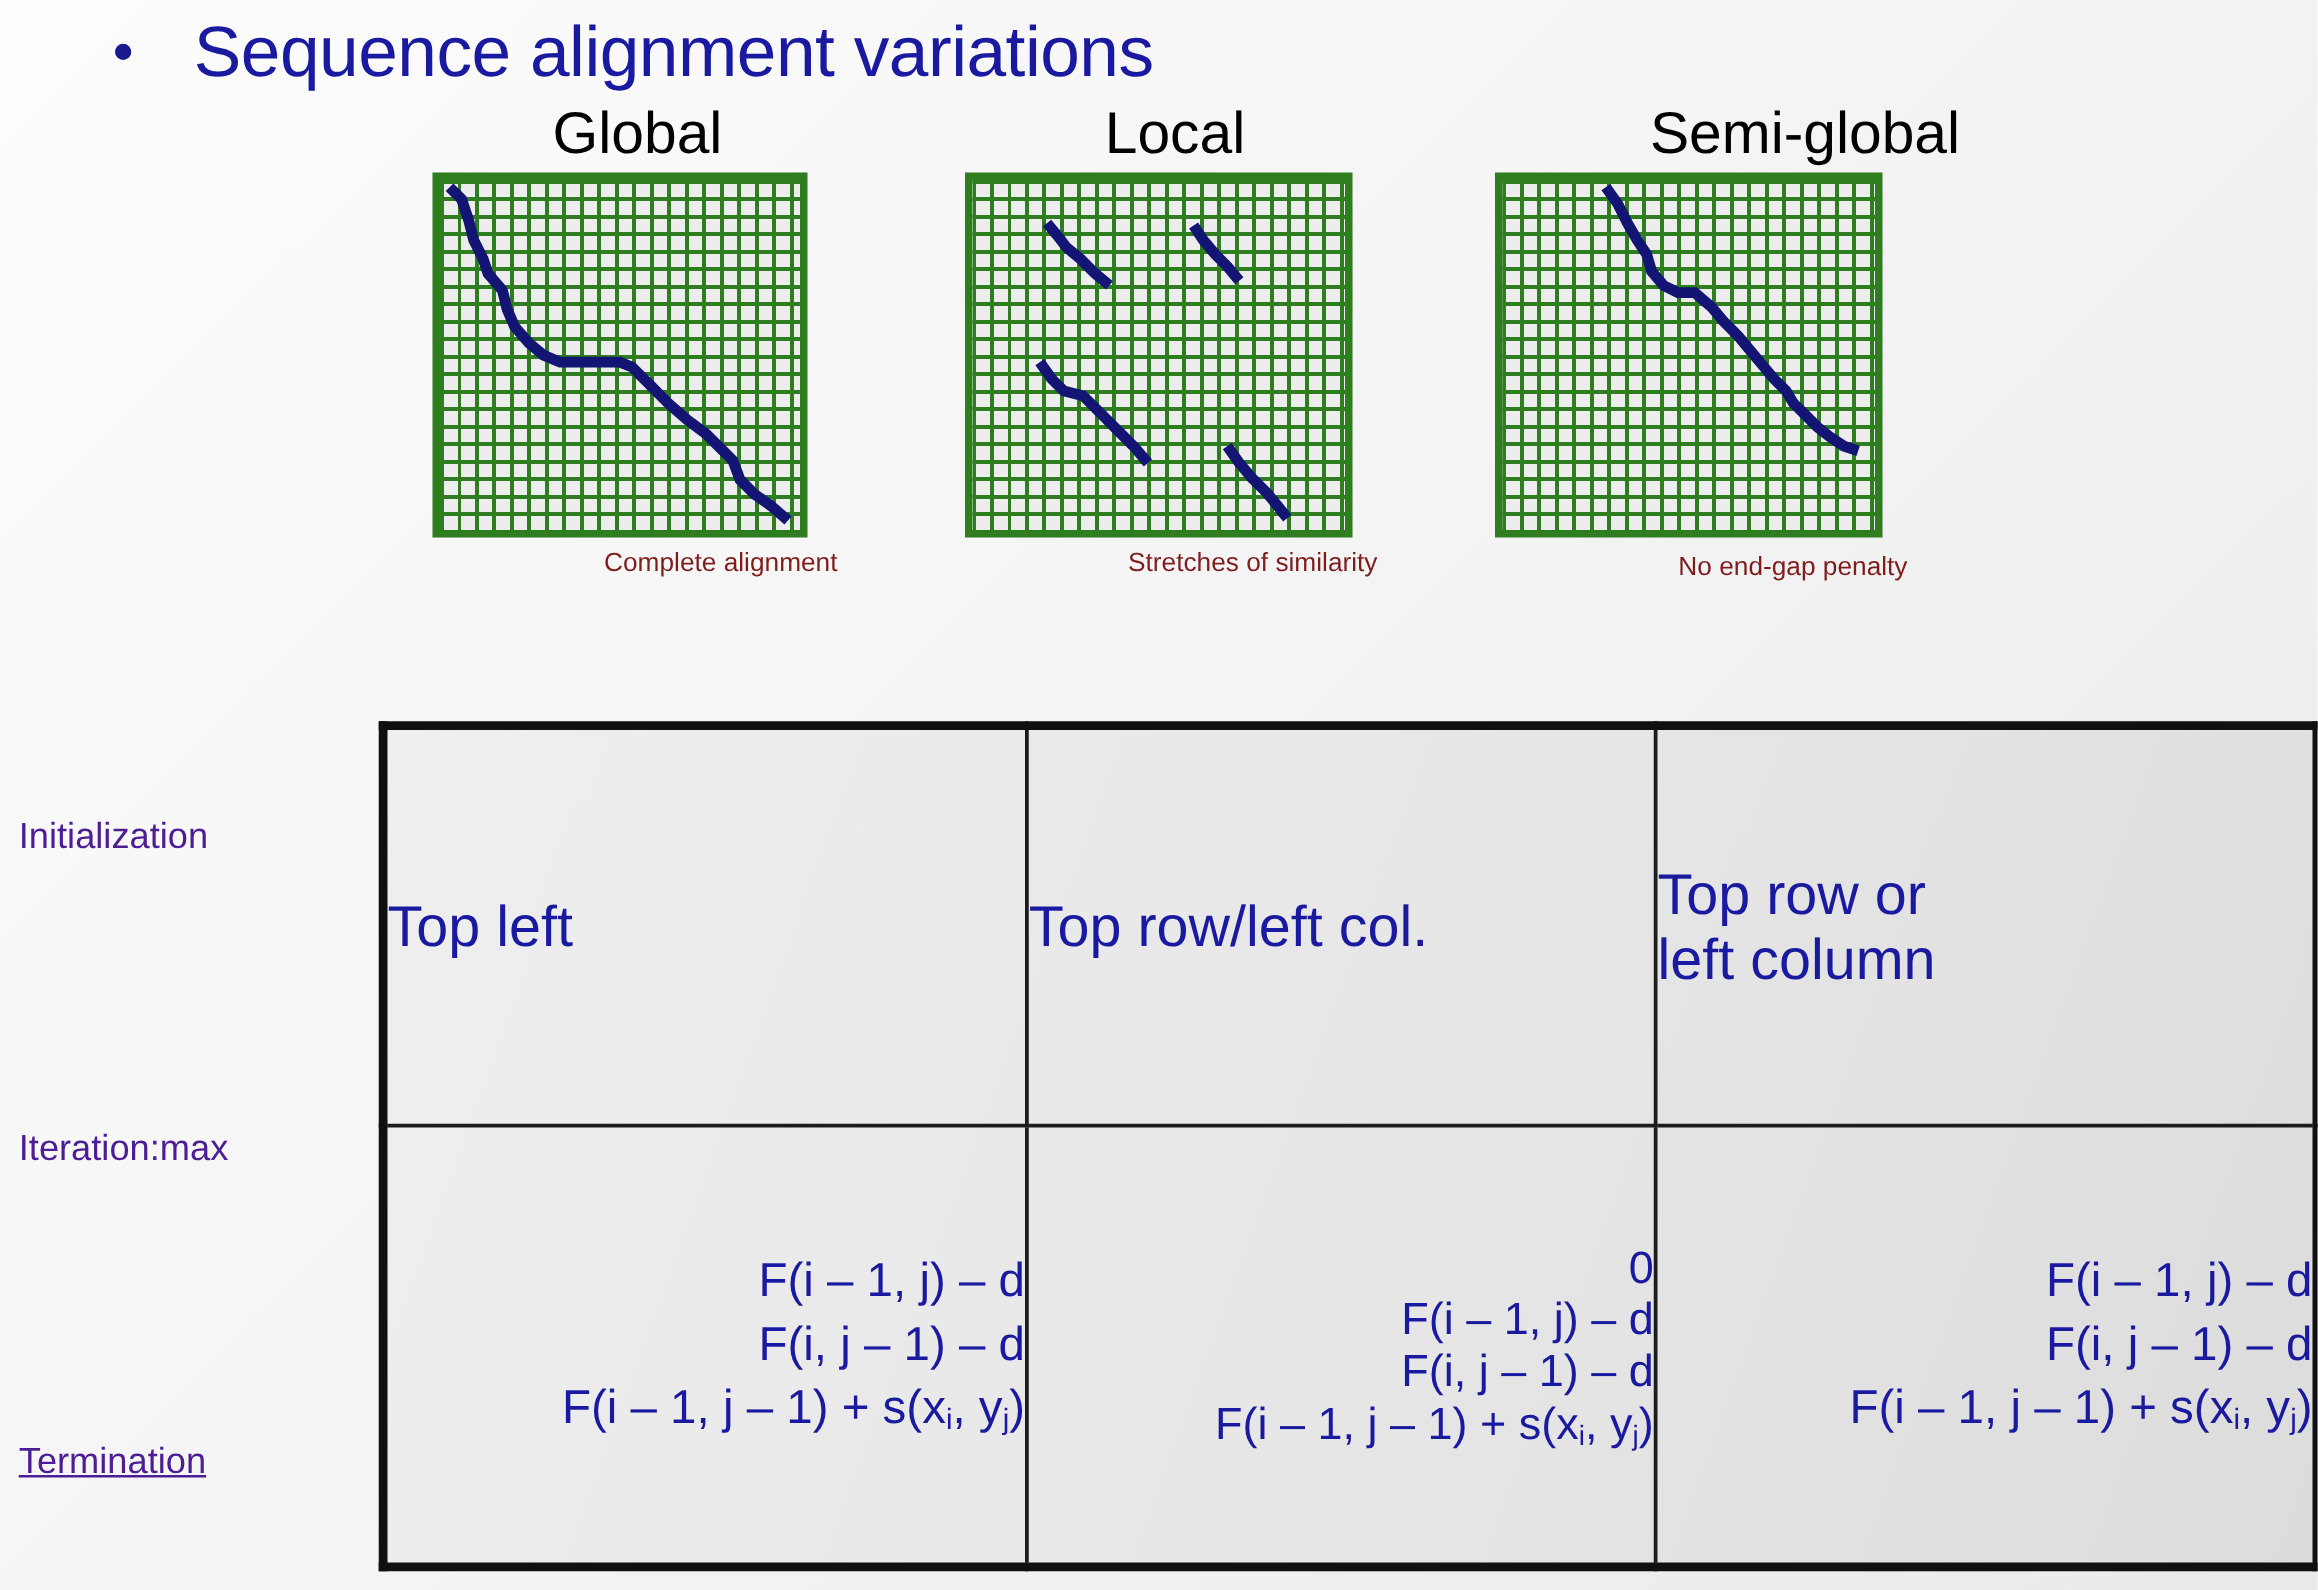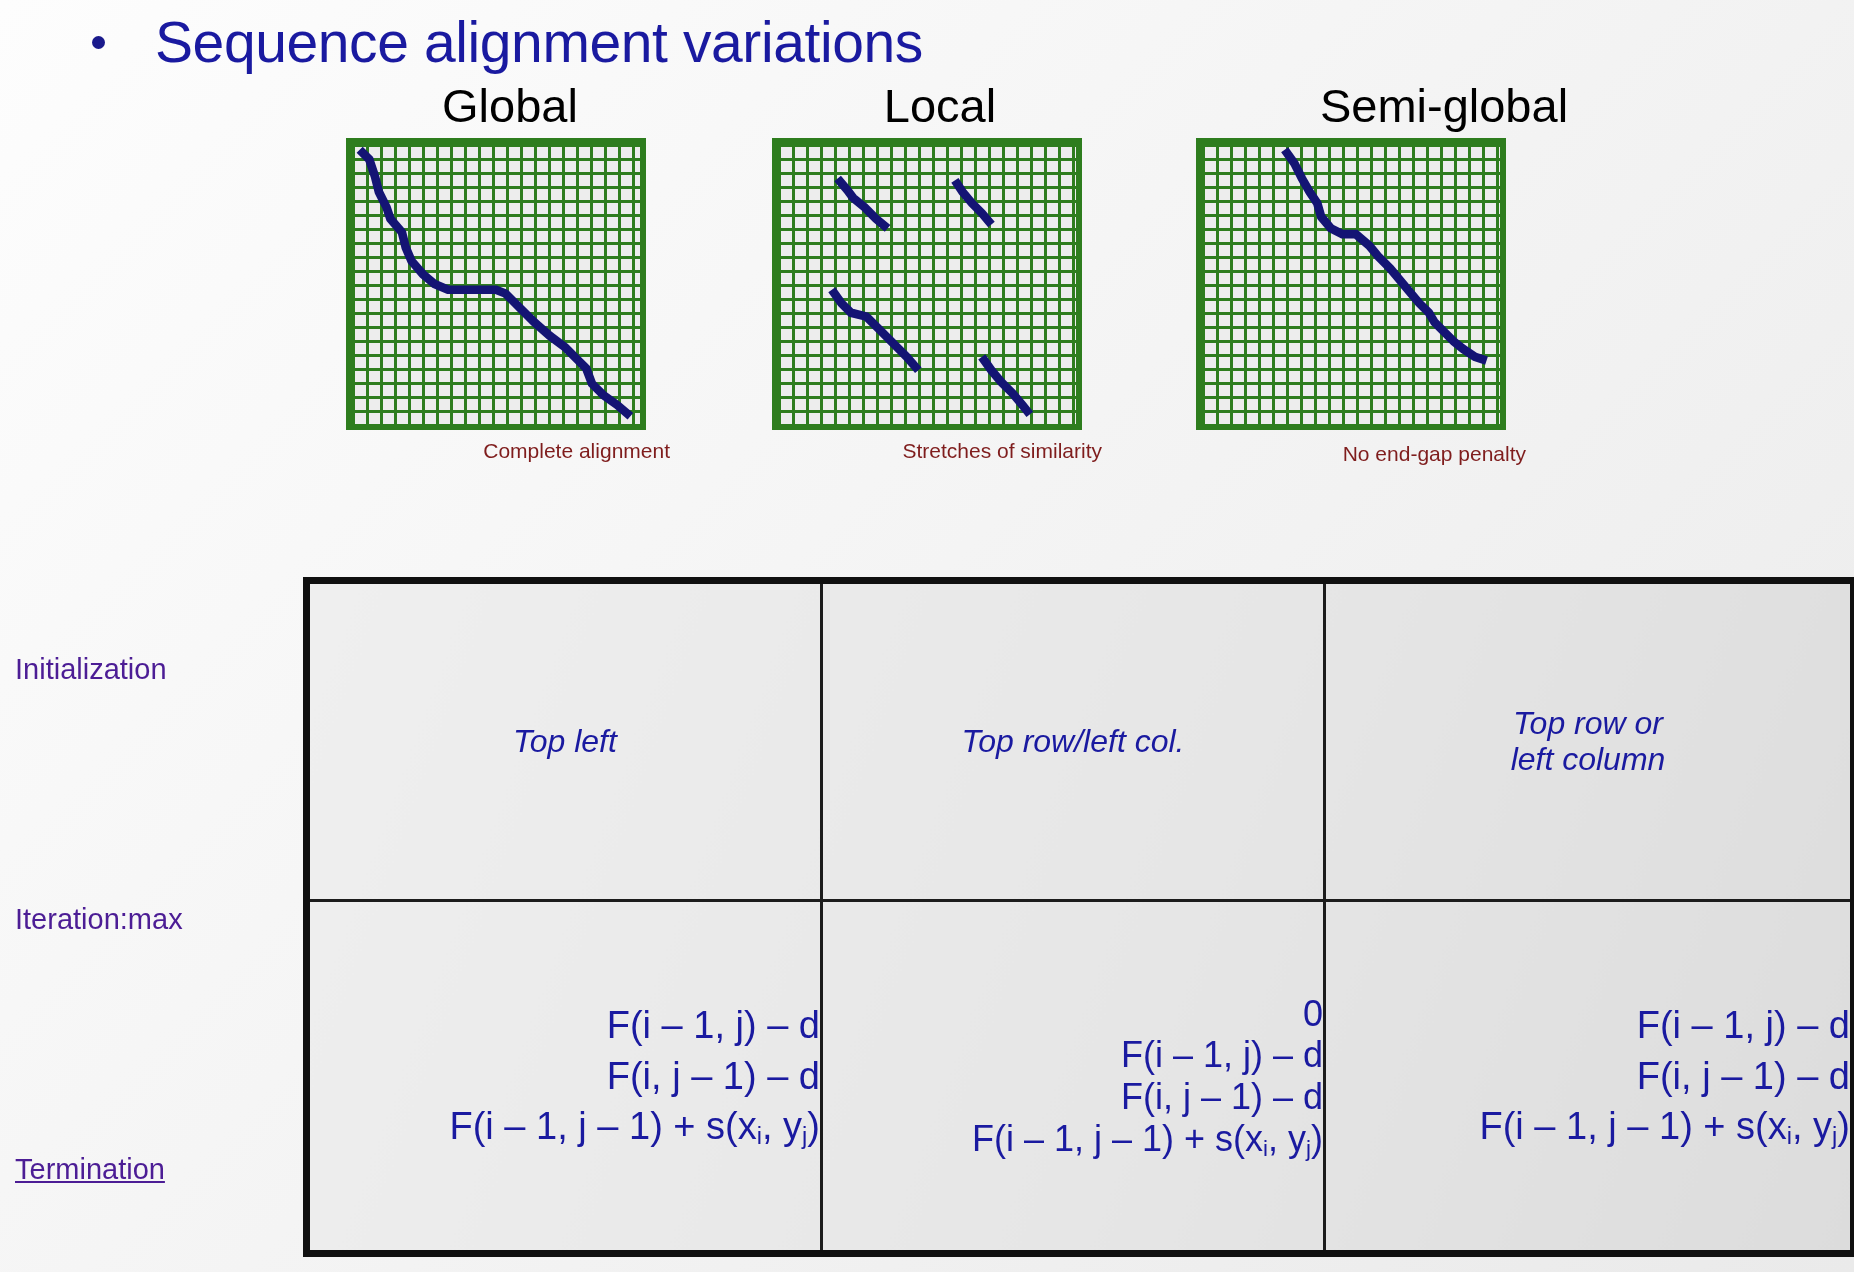--- a/index.html
+++ b/index.html
@@ -119,26 +119,24 @@
   }
   .col-a { width: 510px; }
   .col-b { width: 500px; }
   .col-c { width: 524px; }
 
   .row-init td    { height: 210px; }
   .row-iter td    { height: 232px; }
   .row-term td    { height: 238px; }
 
   .cell-center {
-    text-align: center;
     color: #1a1aa0;
-    font-size: 32px;
+    font-size: 46px;
     line-height: 1.12;
     padding: 0 12px;
-    font-style: italic;
   }
   .cell-formula {
     text-align: right;
     color: #1a1aa0;
     font-size: 38px;
     line-height: 1.33;
     padding: 6px 0 6px 14px;
     white-space: nowrap;
     margin-left: 12px;
   }

